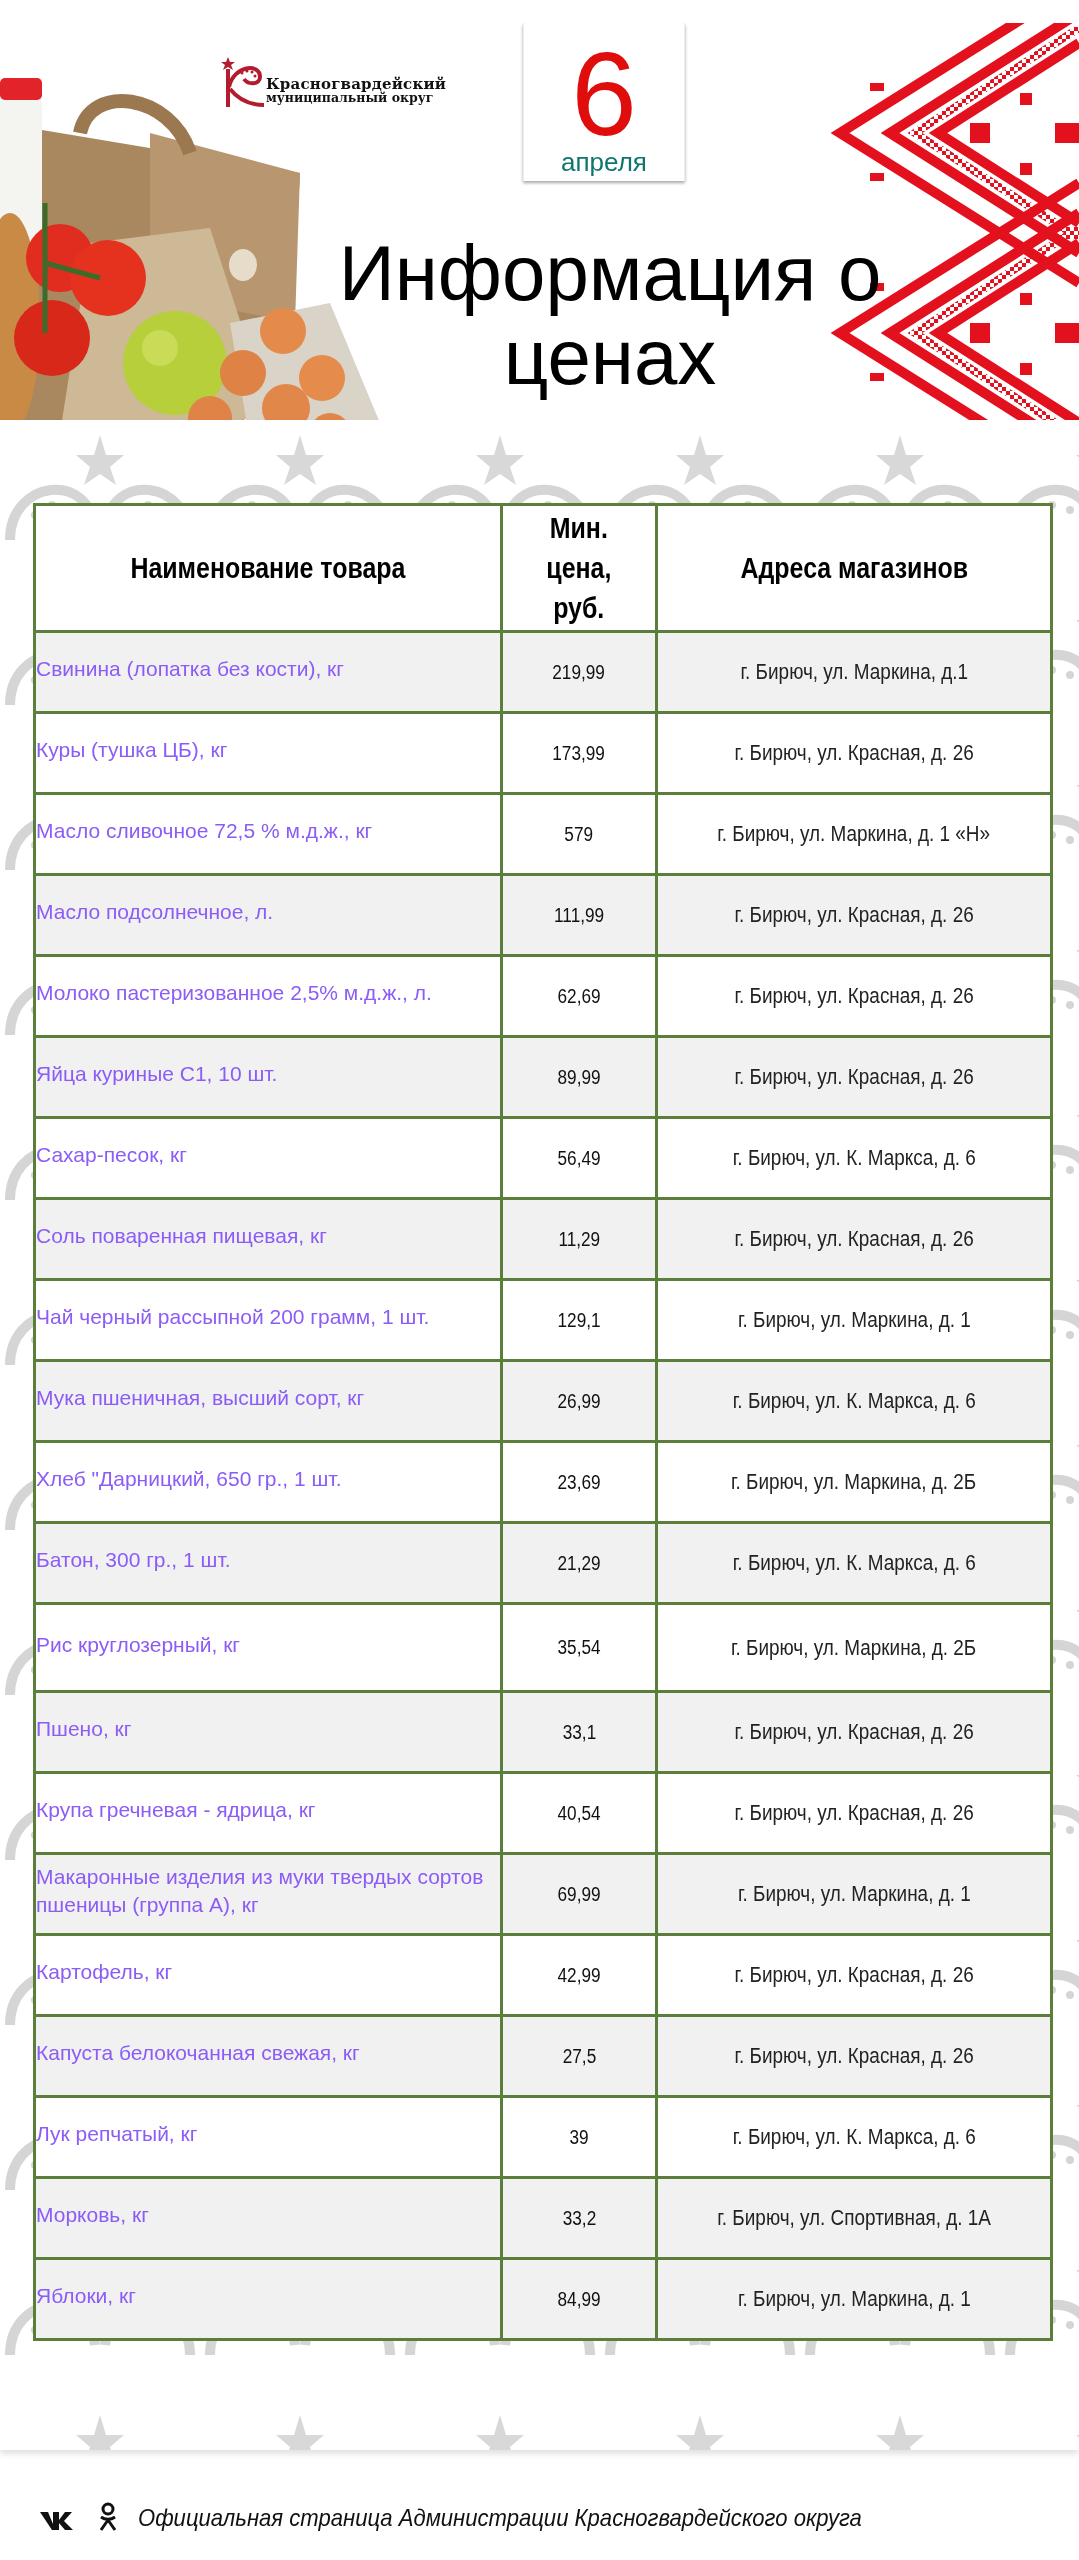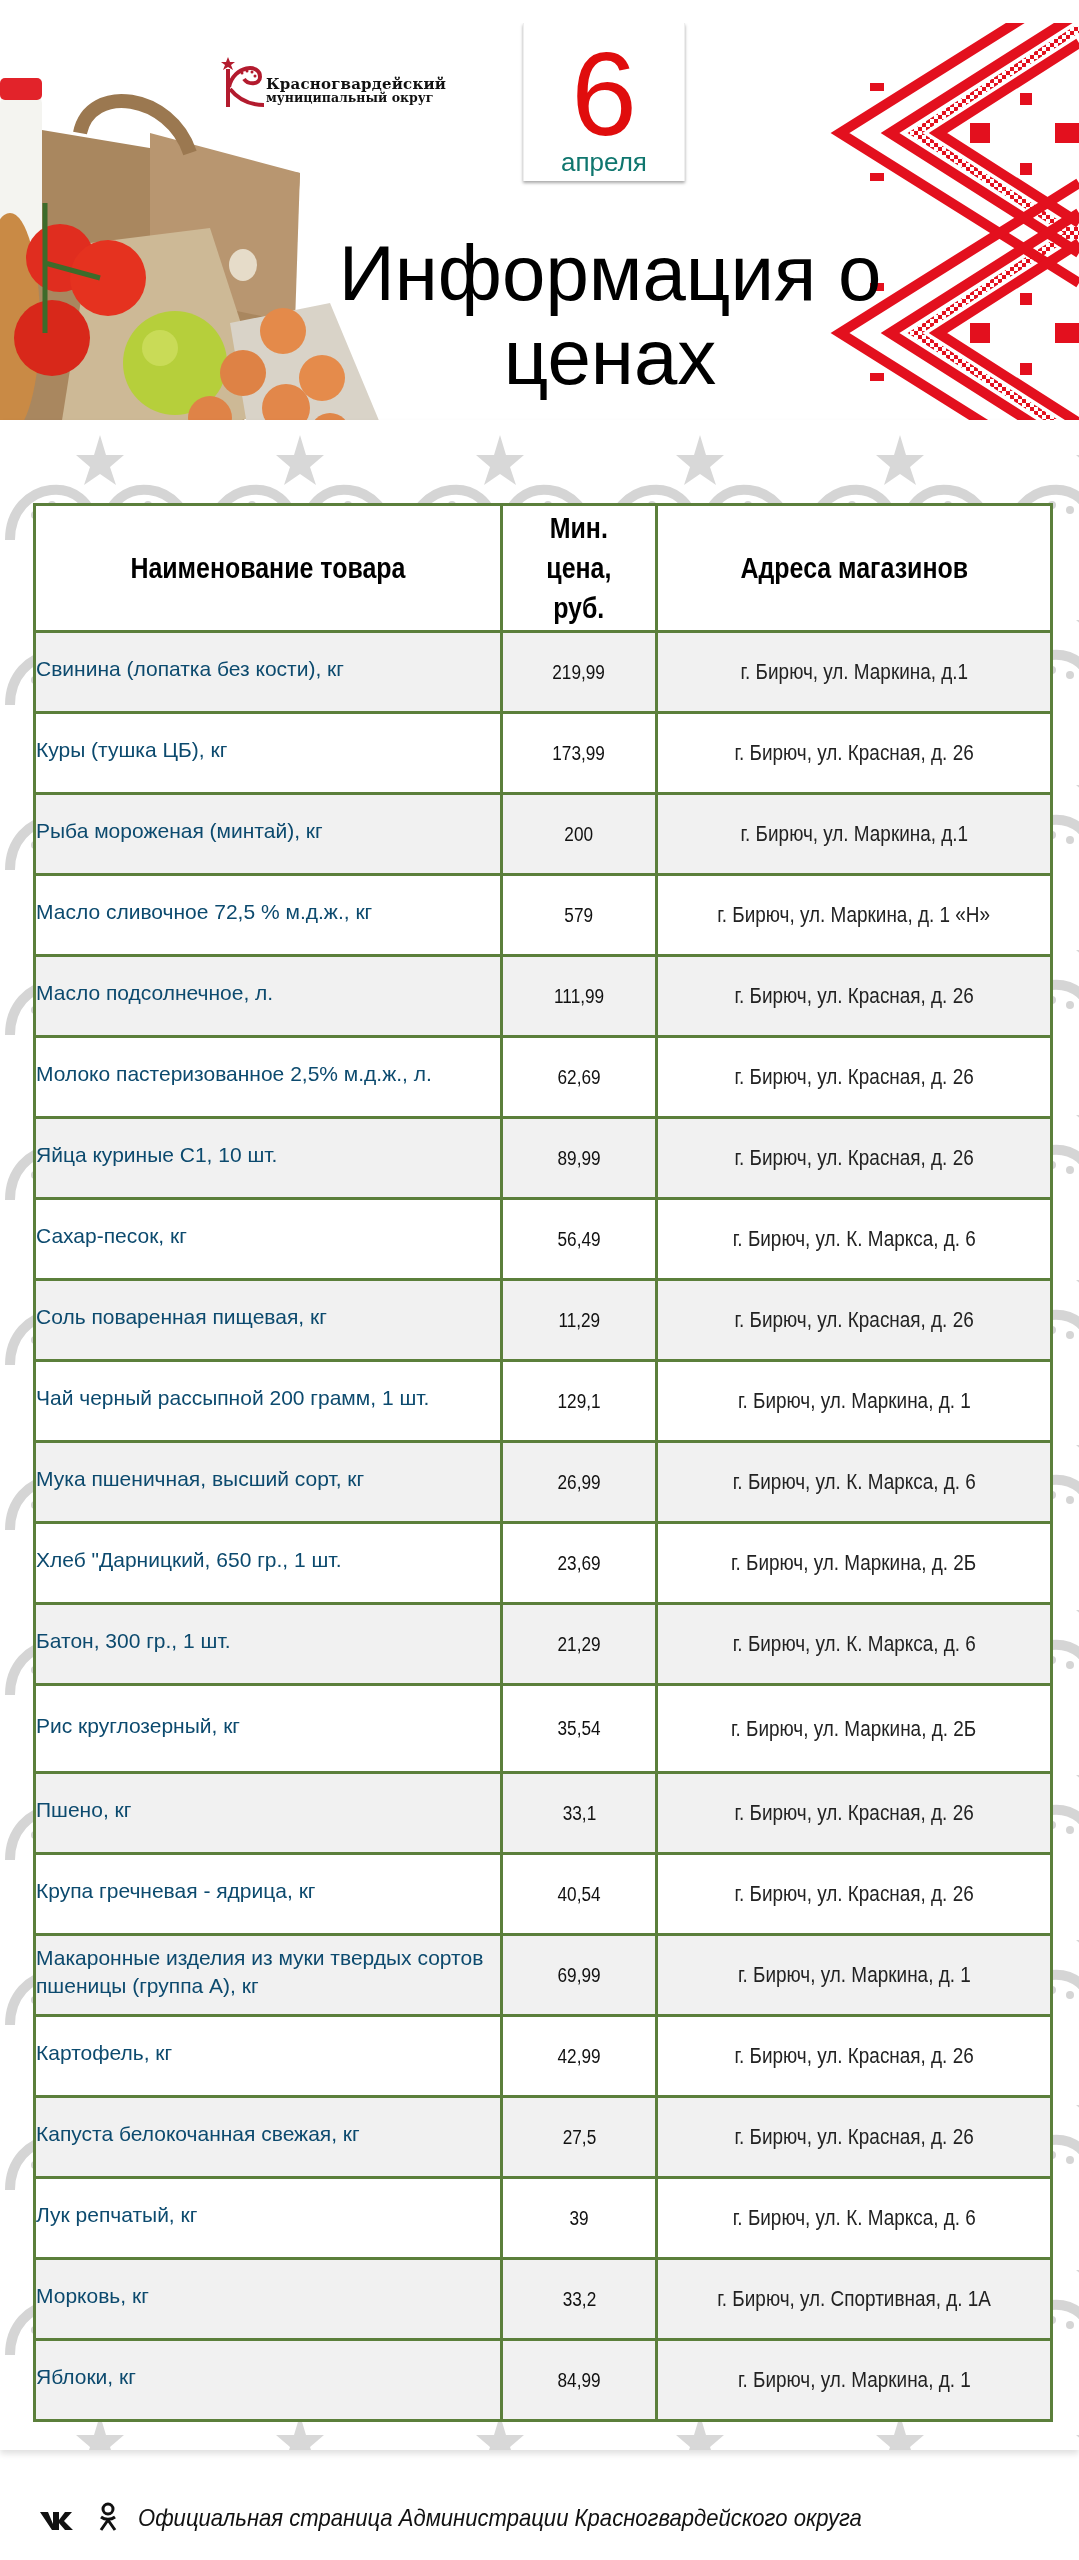--- a/index.html
+++ b/index.html
@@ -37,21 +37,21 @@
   .price-table col.c1 { width: 467px; }
   .price-table col.c2 { width: 155px; }
   .price-table col.c3 { width: 395px; }
   .price-table thead tr { height: 127px; background: #fff; }
   .price-table th { font-weight: bold; font-size: 29px; line-height: 40px; text-align: center; color: #000; }
   .price-table th .narrow { display: inline-block; transform: scaleX(0.86); transform-origin: center; }
   .price-table tbody tr { height: 81px; }
   .price-table tbody tr.tall { height: 88px; padding-left: 36px; }
   .price-table tbody tr.gray { background: #f1f1f1; }
   .price-table tbody tr.white { background: #ffffff; }
-  .name-cell { font-size: 21px; line-height: 28px; color: #0c4a6e; text-align: left; padding-left: 0 !important; padding-bottom: 6px !important; }
+  .name-cell { font-size: 21px; line-height: 28px; color: #8b5cf6; text-align: left; padding-left: 0 !important; padding-bottom: 6px !important; }
   .name-cell span { display: block; padding-right: 12px; }
   .price-cell { text-align: center; font-size: 20px; color: #111; }
   .price-cell span { display: inline-block; transform: scaleX(0.86); }
   .addr-cell { text-align: center; font-size: 22px; color: #222; white-space: nowrap; }
   .addr-cell span { display: inline-block; transform: scaleX(0.86); }
 
   
   .footer { position: absolute; left: 40px; top: 2496px; height: 36px; display: flex; align-items: flex-end; font-style: italic; }
   .vk-icon { width: 40px; height: 22px; margin-right: 18px; }
   .ok-icon { width: 20px; height: 30px; margin-right: 20px; }
@@ -202,27 +202,20 @@
         <td class="price-cell"><span>219,99</span></td>
         <td class="addr-cell"><span>г. Бирюч, ул. Маркина, д.1</span></td>
       </tr>
     <tr class="white">
         <td class="name-cell">
           <span>Куры (тушка ЦБ), кг</span>
         </td>
         <td class="price-cell"><span>173,99</span></td>
         <td class="addr-cell"><span>г. Бирюч, ул. Красная, д. 26</span></td>
       </tr>
-    <tr class="gray">
-        <td class="name-cell">
-          <span>Рыба мороженая (минтай), кг</span>
-        </td>
-        <td class="price-cell"><span>200</span></td>
-        <td class="addr-cell"><span>г. Бирюч, ул. Маркина, д.1</span></td>
-      </tr>
     <tr class="white">
         <td class="name-cell">
           <span>Масло сливочное 72,5 % м.д.ж., кг</span>
         </td>
         <td class="price-cell"><span>579</span></td>
         <td class="addr-cell"><span>г. Бирюч, ул. Маркина, д. 1 «Н»</span></td>
       </tr>
     <tr class="gray">
         <td class="name-cell">
           <span>Масло подсолнечное, л.</span>

